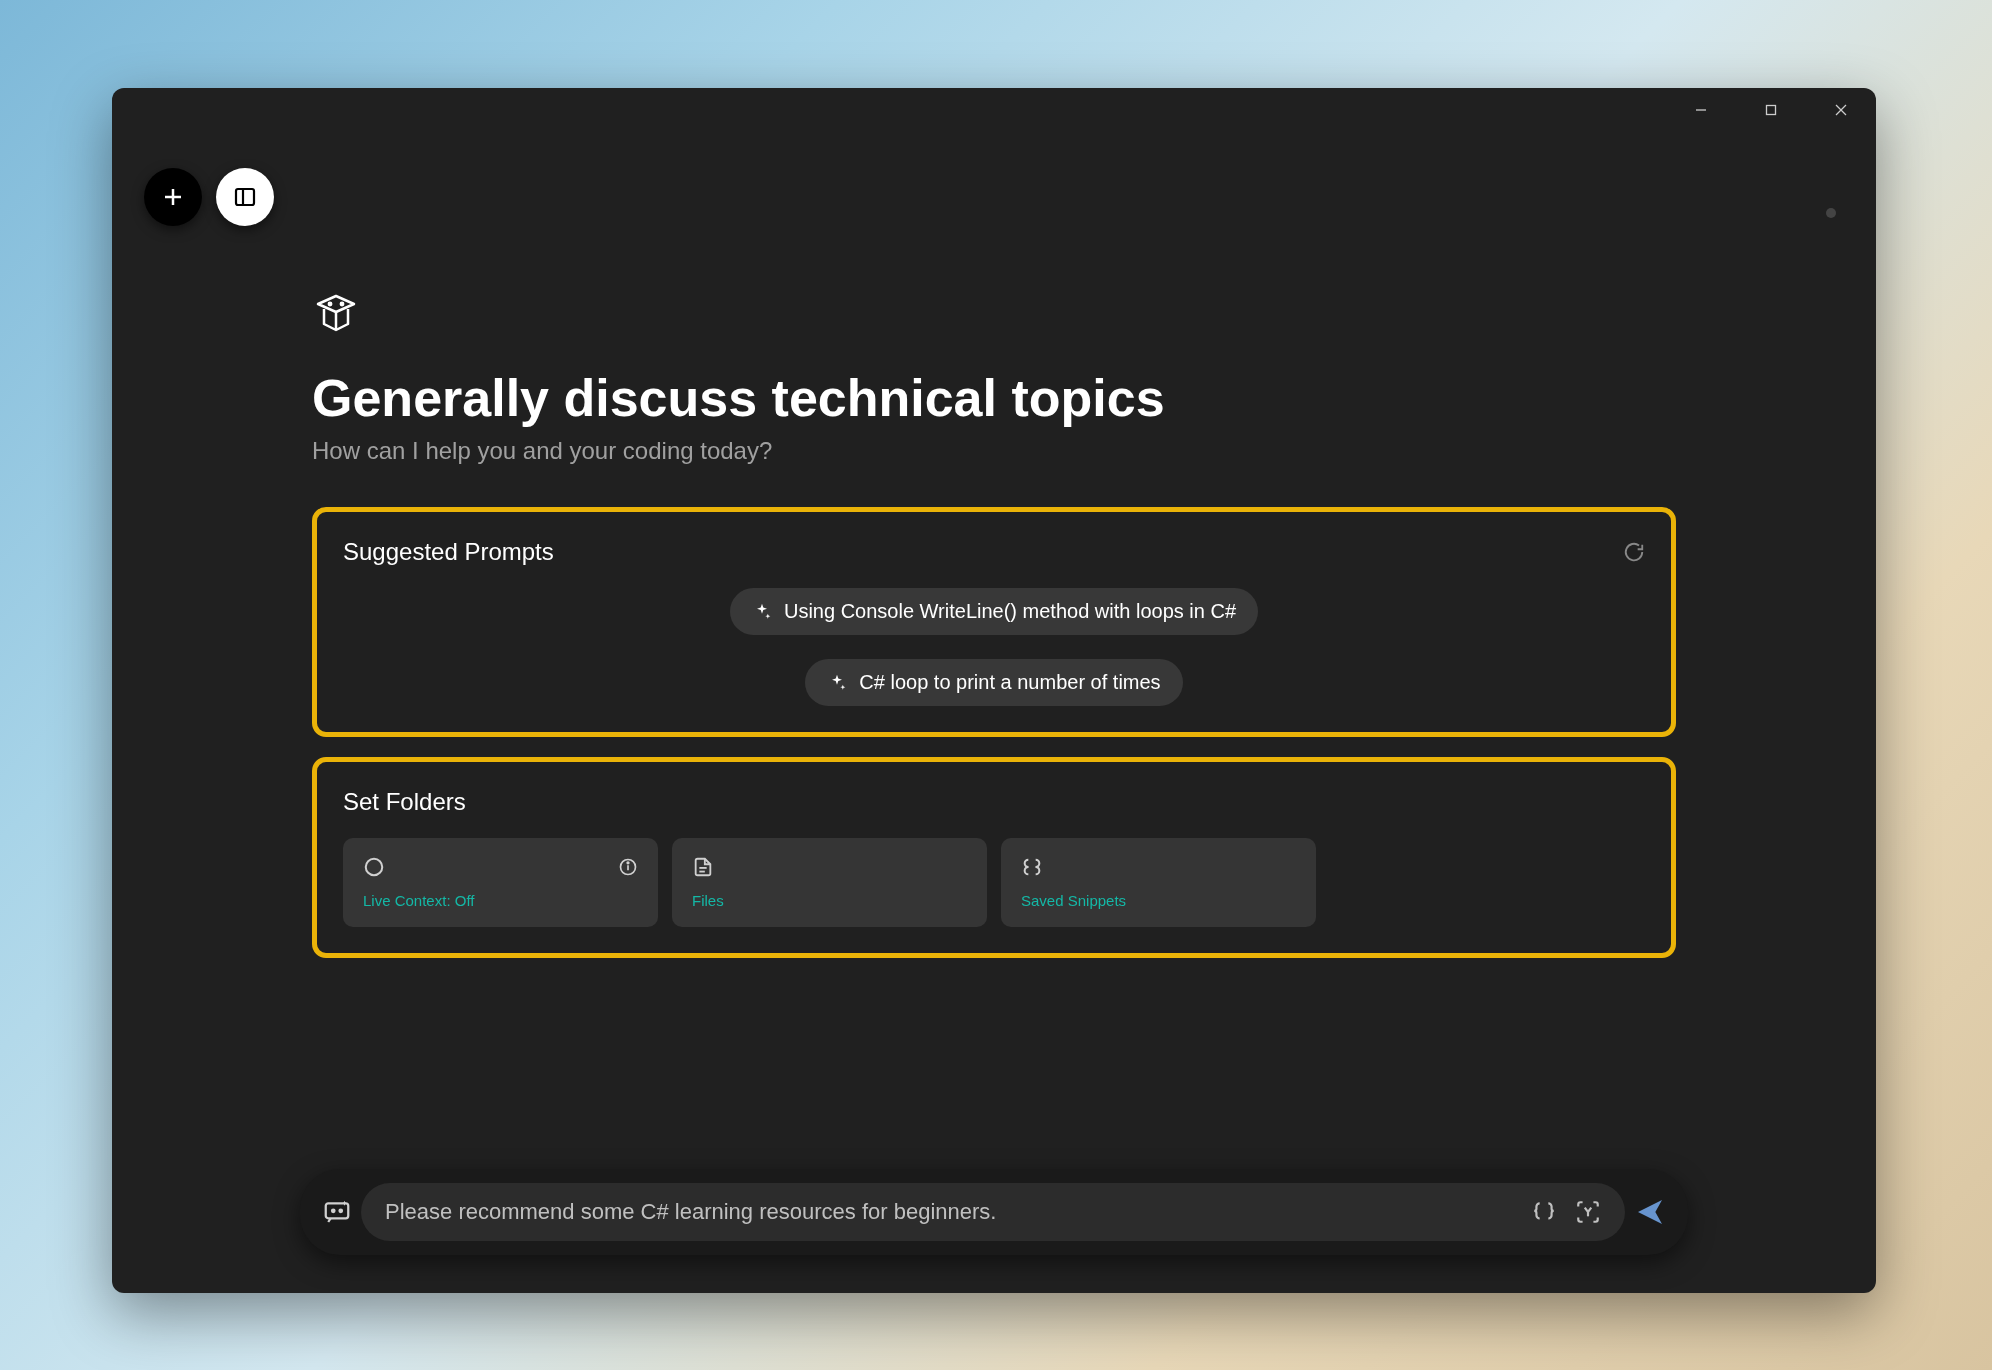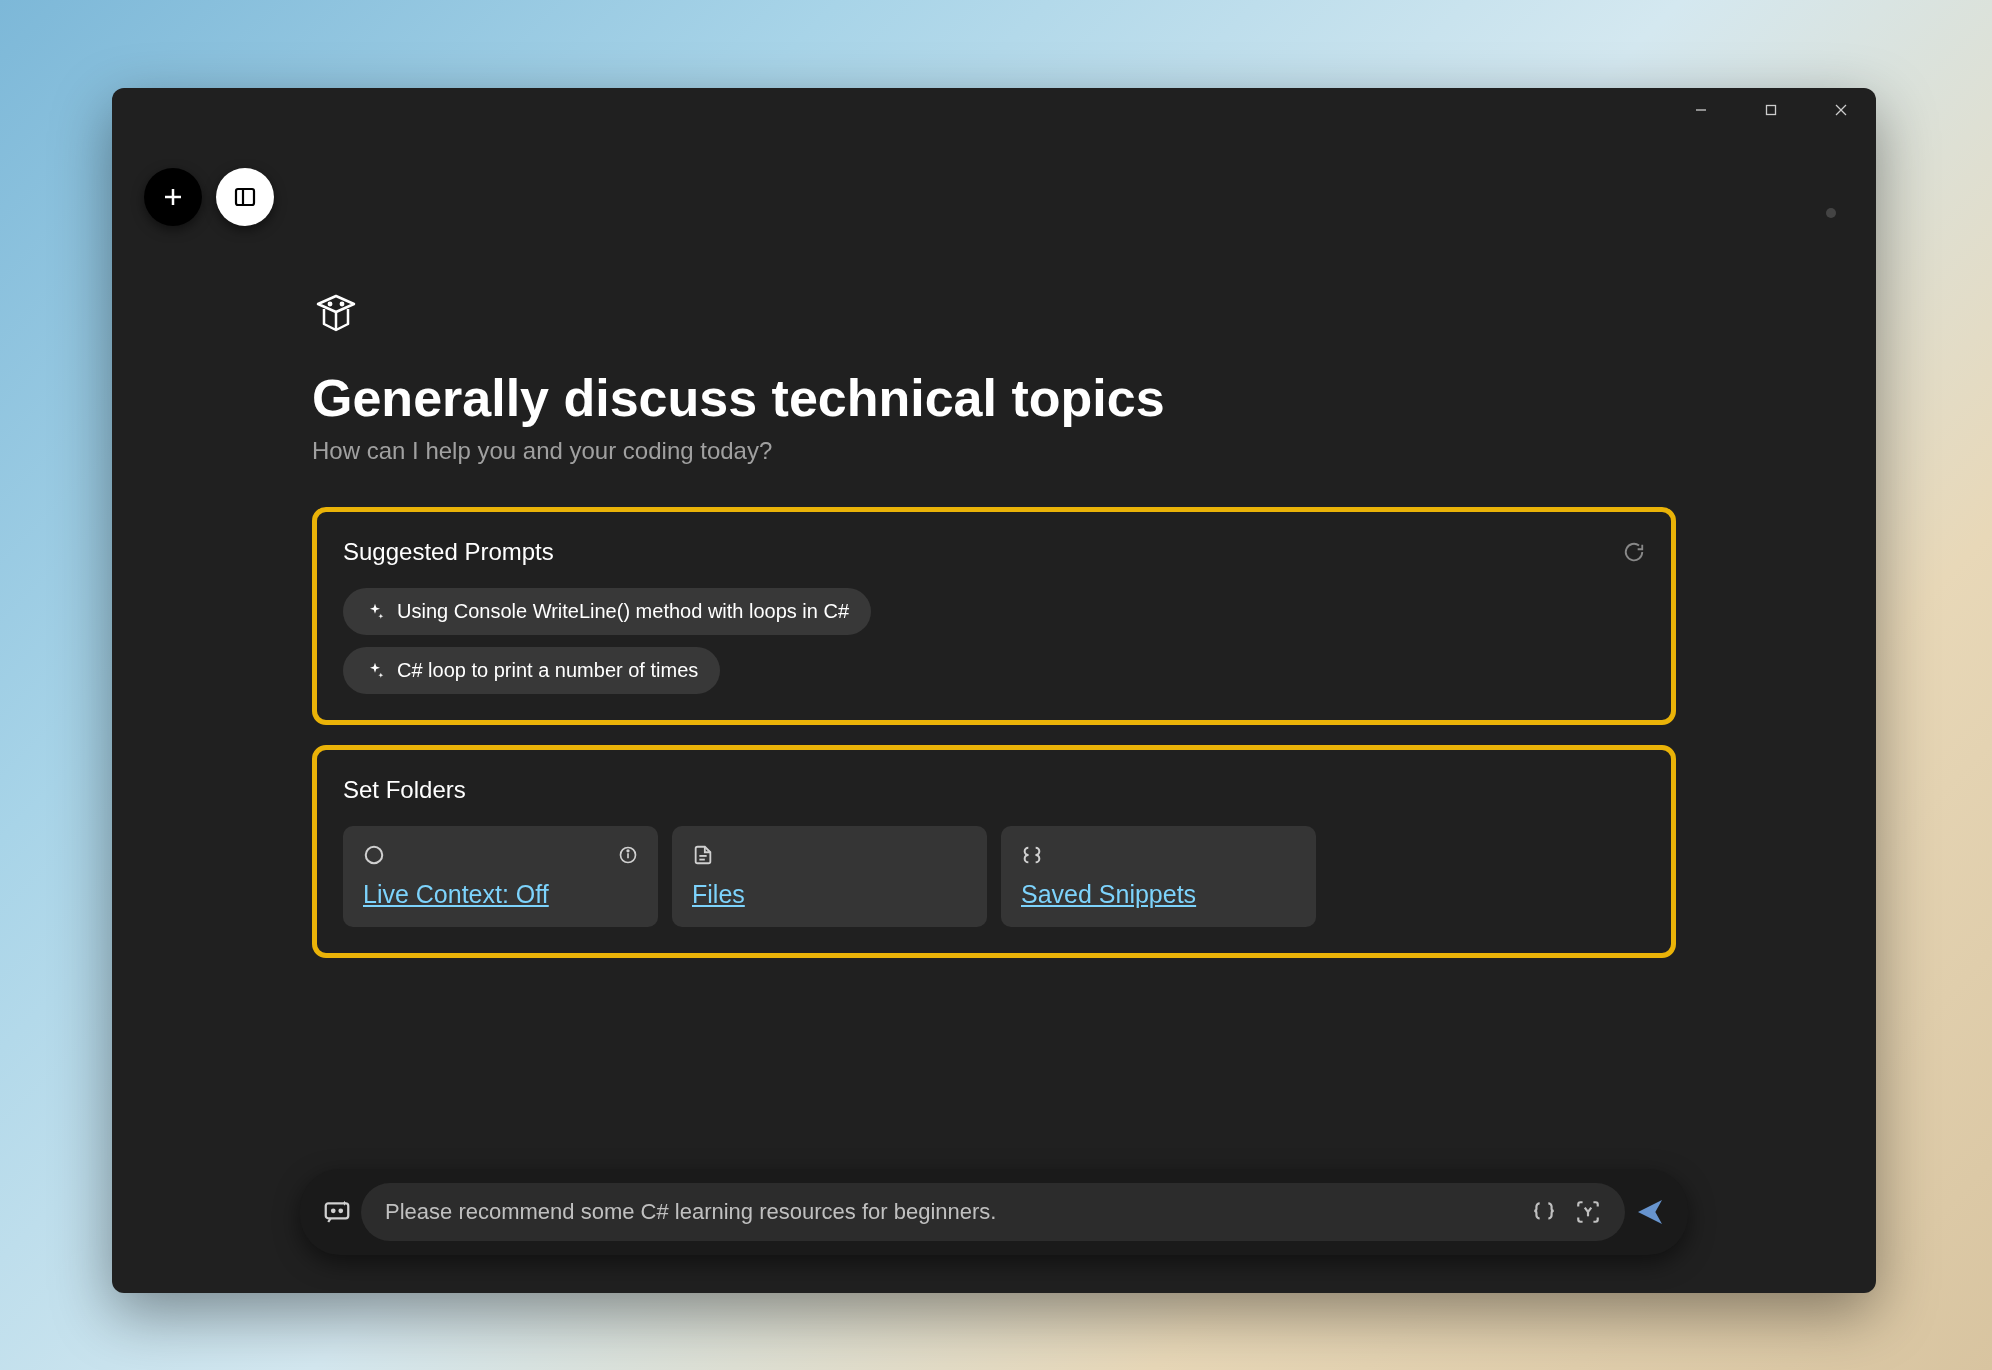--- a/index.html
+++ b/index.html
@@ -103,22 +103,22 @@
     }
     .card-title {
       color: #fff;
       font-size: 24px;
       font-weight: 400;
     }
     .refresh-icon { color: #888; cursor: pointer; }
     .prompt-pills {
       display: flex;
       flex-direction: column;
-      align-items: flex-start;
-      gap: 12px;
+      align-items: center;
+      gap: 24px;
     }
     .pill {
       background: #383838;
       border-radius: 26px;
       padding: 12px 22px;
       display: flex;
       align-items: center;
       gap: 12px;
       color: #fff;
       font-size: 20px;
@@ -140,23 +140,22 @@
       cursor: pointer;
       position: relative;
     }
     .context-item .row1 {
       display: flex;
       justify-content: space-between;
       align-items: center;
       color: #d0d0d0;
     }
     .context-item .label {
-      color: #7dd3fc;
-      font-size: 25px;
-      text-decoration: underline;
+      color: #14b8a6;
+      font-size: 15px;
     }
     .input-bar {
       position: absolute;
       left: 188px;
       right: 188px;
       bottom: 38px;
       background: #1a1a1a;
       border-radius: 40px;
       padding: 14px 22px;
       display: flex;

